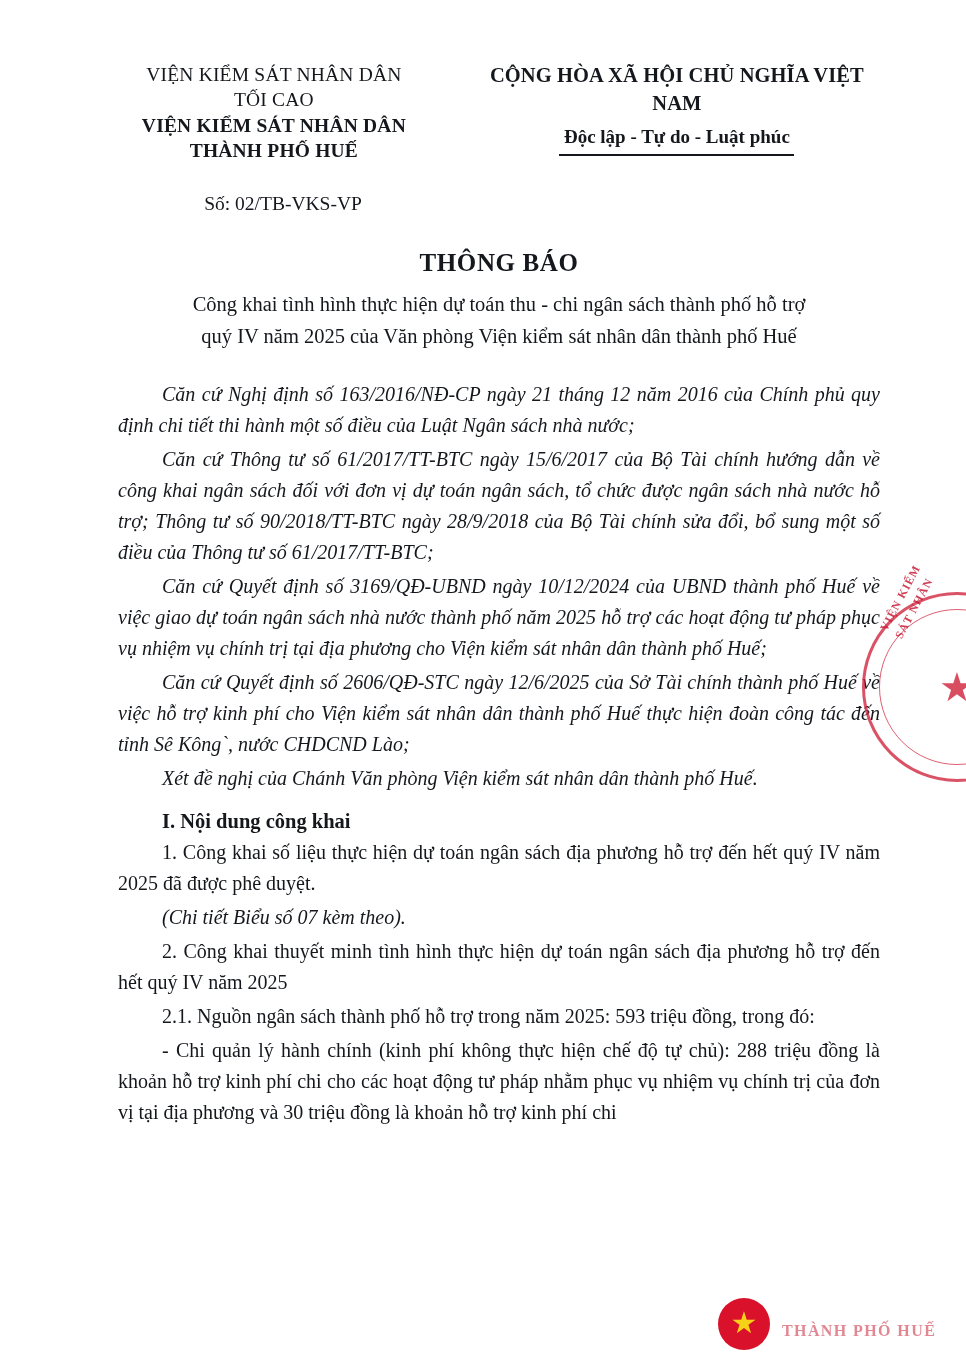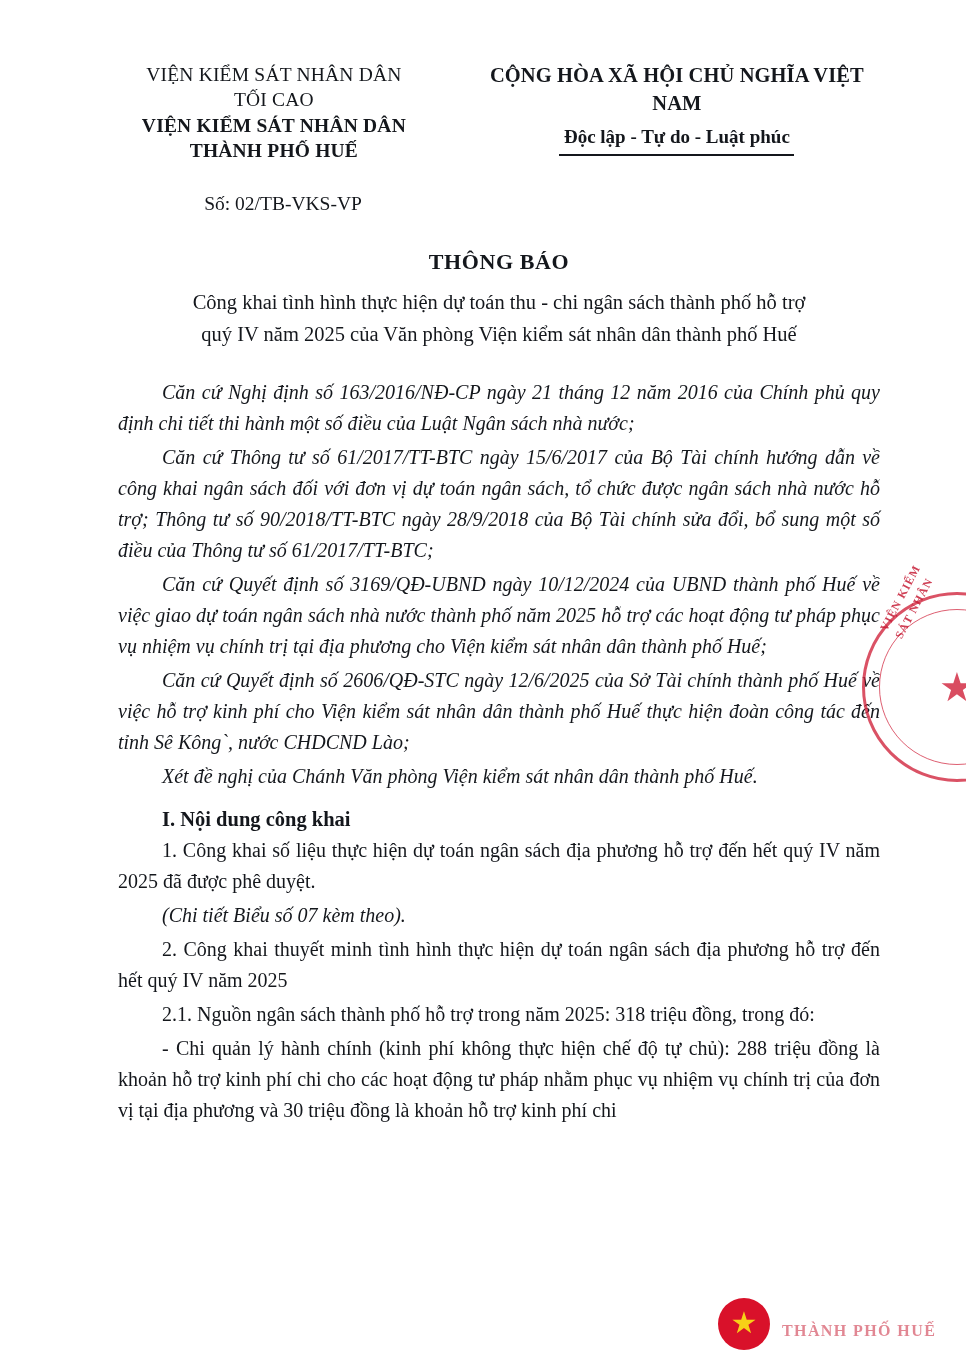--- a/index.html
+++ b/index.html
@@ -80,21 +80,21 @@
     font-size: 19px;
     font-style: italic;
   }
 
   
   .title-block {
     margin-top: 34px;
     text-align: center;
   }
   .doc-title {
-    font-size: 22px;
+    font-size: 25px;
     font-weight: bold;
     letter-spacing: .6px;
   }
   .doc-subtitle {
     font-size: 20.5px;
     line-height: 1.55;
     margin-top: 12px;
     padding: 0 24px;
   }
 
@@ -238,21 +238,21 @@
     <p class="para italic">Căn cứ Thông tư số 61/2017/TT-BTC ngày 15/6/2017 của Bộ Tài chính hướng dẫn về công khai ngân sách đối với đơn vị dự toán ngân sách, tổ chức được ngân sách nhà nước hỗ trợ; Thông tư số 90/2018/TT-BTC ngày 28/9/2018 của Bộ Tài chính sửa đổi, bổ sung một số điều của Thông tư số 61/2017/TT-BTC;</p>
     <p class="para italic">Căn cứ Quyết định số 3169/QĐ-UBND ngày 10/12/2024 của UBND thành phố Huế về việc giao dự toán ngân sách nhà nước thành phố năm 2025 hỗ trợ các hoạt động tư pháp phục vụ nhiệm vụ chính trị tại địa phương cho Viện kiểm sát nhân dân thành phố Huế;</p>
     <p class="para italic">Căn cứ Quyết định số 2606/QĐ-STC ngày 12/6/2025 của Sở Tài chính thành phố Huế về việc hỗ trợ kinh phí cho Viện kiểm sát nhân dân thành phố Huế thực hiện đoàn công tác đến tỉnh Sê Kông`, nước CHDCND Lào;</p>
     <p class="para italic">Xét đề nghị của Chánh Văn phòng Viện kiểm sát nhân dân thành phố Huế.</p>
 
     <div class="heading">I. Nội dung công khai</div>
 
     <p class="para">1. Công khai số liệu thực hiện dự toán ngân sách địa phương hỗ trợ đến hết quý IV năm 2025 đã được phê duyệt.</p>
     <p class="para italic">(Chi tiết Biểu số 07 kèm theo).</p>
     <p class="para">2. Công khai thuyết minh tình hình thực hiện dự toán ngân sách địa phương hỗ trợ đến hết quý IV năm 2025</p>
-    <p class="para">2.1. Nguồn ngân sách thành phố hỗ trợ trong năm 2025: 318 triệu đồng, trong đó:</p>
+    <p class="para">2.1. Nguồn ngân sách thành phố hỗ trợ trong năm 2025: 593 triệu đồng, trong đó:</p>
     <p class="para">- Chi quản lý hành chính (kinh phí không thực hiện chế độ tự chủ): 288 triệu đồng là khoản hỗ trợ kinh phí chi cho các hoạt động tư pháp nhằm phục vụ nhiệm vụ chính trị của đơn vị tại địa phương và 30 triệu đồng là khoản hỗ trợ kinh phí chi</p>
   </div>
 </div>
 
 <div class="stamp">
   <div class="ring-outer"></div>
   <div class="ring-inner"></div>
   <div class="star">★</div>
   <div class="stamp-text">VIỆN KIỂM SÁT NHÂN</div>
 </div>

